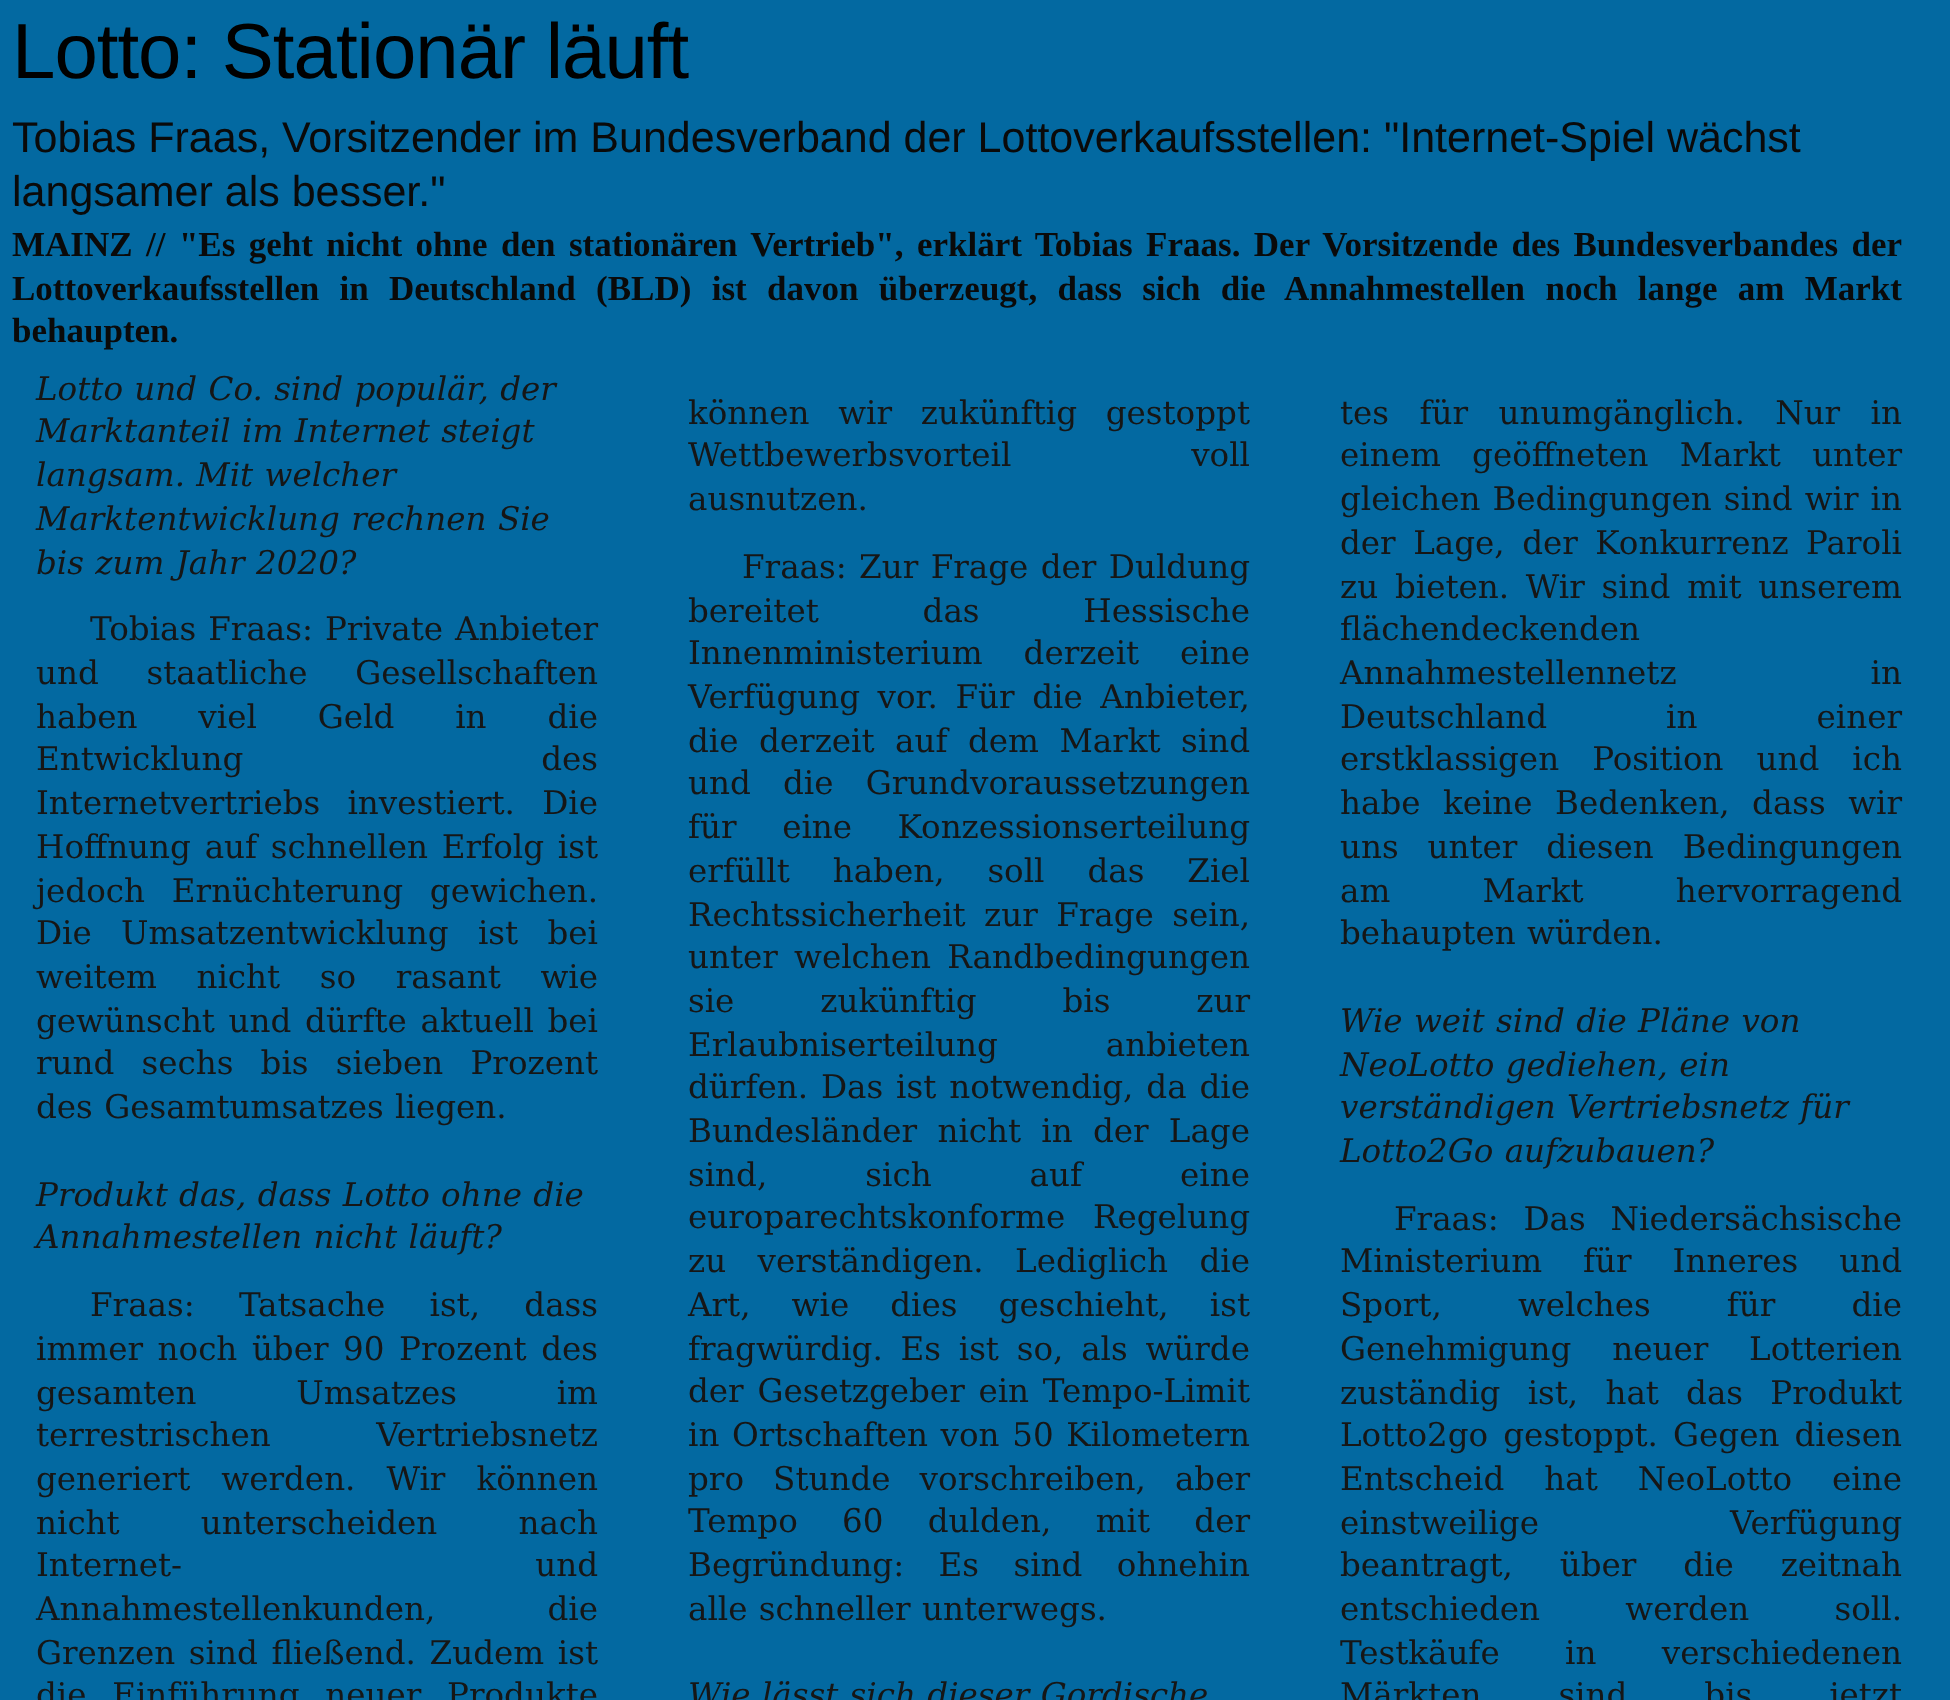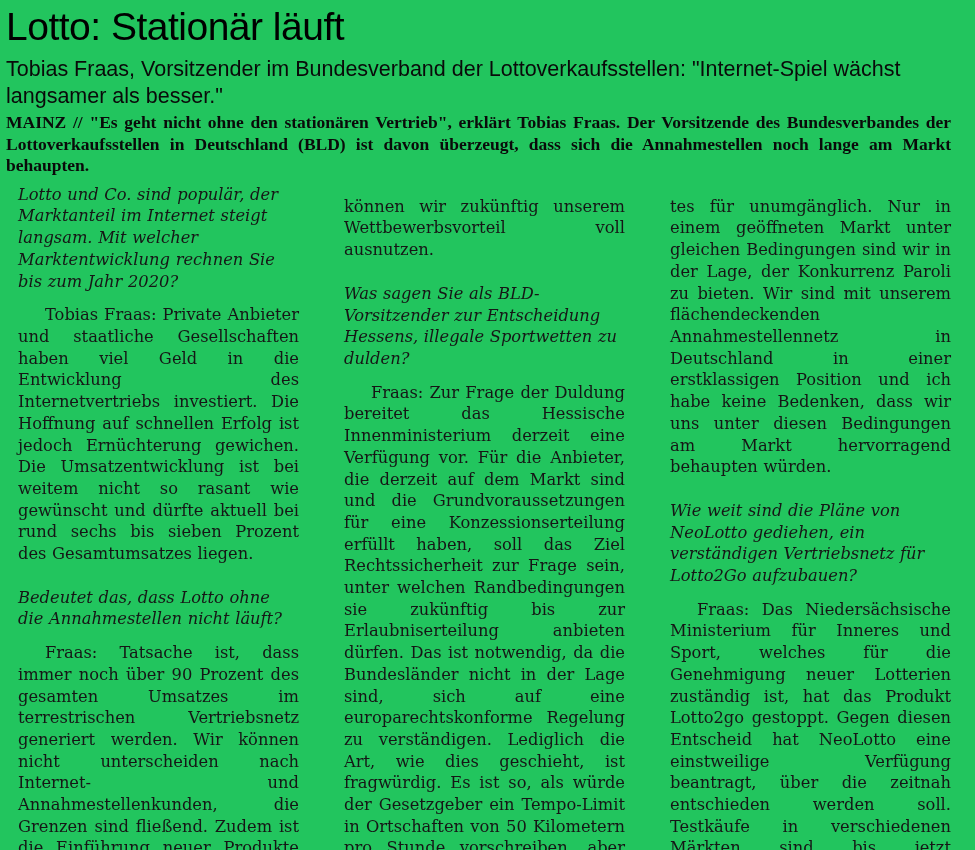--- a/index.html
+++ b/index.html
@@ -8,21 +8,21 @@
     background: #ffffff;
     width: 975px;
     height: 850px;
     overflow: hidden;
   }
   .page {
     box-sizing: border-box;
     width: 975px;
     height: 850px;
     padding: 4px 24px 0 6px;
-    background: #22c55e;
+    background: #0369a1;
     color: #000000;
   }
   .title {
     margin: 0;
     font-family: "Liberation Sans", sans-serif;
     font-weight: 400;
     font-size: 39px;
     line-height: 45px;
     letter-spacing: -0.5px;
     color: #000000;
@@ -80,27 +80,26 @@
 
   <h2 class="subtitle">Tobias Fraas, Vorsitzender im Bundesverband der Lottoverkaufsstellen: "Internet-Spiel wächst langsamer als besser."</h2>
 
   <p class="lead">MAINZ // "Es geht nicht ohne den stationären Vertrieb", erklärt Tobias Fraas. Der Vorsitzende des Bundesverbandes der Lottoverkaufsstellen in Deutschland (BLD) ist davon überzeugt, dass sich die Annahmestellen noch lange am Markt behaupten.</p>
 
   <div class="cols">
 
     <div class="col">
       <p class="q first">Lotto und Co. sind populär, der Marktanteil im Internet steigt langsam. Mit welcher Marktentwicklung rechnen Sie bis zum Jahr 2020?</p>
       <p class="a">Tobias Fraas: Private Anbieter und staatliche Gesellschaften haben viel Geld in die Entwicklung des Internetvertriebs investiert. Die Hoffnung auf schnellen Erfolg ist jedoch Ernüchterung gewichen. Die Umsatzentwicklung ist bei weitem nicht so rasant wie gewünscht und dürfte aktuell bei rund sechs bis sieben Prozent des Gesamtumsatzes liegen.</p>
-      <p class="q">Bedeutet das, dass Lotto ohne die Annahmestellen nicht läuft?</p>
+      <p class="q">Produkt das, dass Lotto ohne die Annahmestellen nicht läuft?</p>
       <p class="a">Fraas: Tatsache ist, dass immer noch über 90 Prozent des gesamten Umsatzes im terrestrischen Vertriebsnetz generiert werden. Wir können nicht unterscheiden nach Internet- und Annahmestellenkunden, die Grenzen sind fließend. Zudem ist die Einführung neuer Produkte ohne stationären Vertrieb schwierig und teuer. Gemeinsam mit den Gesellschaften muss es uns gelingen, Internet und Stationär besser zu verzahnen. Nur so</p>
     </div>
 
     <div class="col">
-      <p class="cont">können wir zukünftig unserem Wettbewerbsvorteil voll ausnutzen.</p>
-      <p class="q">Was sagen Sie als BLD-Vorsitzender zur Entscheidung Hessens, illegale Sportwetten zu dulden?</p>
+      <p class="cont">können wir zukünftig gestoppt Wettbewerbsvorteil voll ausnutzen.</p>
       <p class="a">Fraas: Zur Frage der Duldung bereitet das Hessische Innenministerium derzeit eine Verfügung vor. Für die Anbieter, die derzeit auf dem Markt sind und die Grundvoraussetzungen für eine Konzessionserteilung erfüllt haben, soll das Ziel Rechtssicherheit zur Frage sein, unter welchen Randbedingungen sie zukünftig bis zur Erlaubniserteilung anbieten dürfen. Das ist notwendig, da die Bundesländer nicht in der Lage sind, sich auf eine europarechtskonforme Regelung zu verständigen. Lediglich die Art, wie dies geschieht, ist fragwürdig. Es ist so, als würde der Gesetzgeber ein Tempo-Limit in Ortschaften von 50 Kilometern pro Stunde vorschreiben, aber Tempo 60 dulden, mit der Begründung: Es sind ohnehin alle schneller unterwegs.</p>
       <p class="q">Wie lässt sich dieser Gordische Knoten lösen?</p>
 
     </div>
 
     <div class="col">
       <p class="cont">tes für unumgänglich. Nur in einem geöffneten Markt unter gleichen Bedingungen sind wir in der Lage, der Konkurrenz Paroli zu bieten. Wir sind mit unserem flächendeckenden Annahmestellennetz in Deutschland in einer erstklassigen Position und ich habe keine Bedenken, dass wir uns unter diesen Bedingungen am Markt hervorragend behaupten würden.</p>
       <p class="q">Wie weit sind die Pläne von NeoLotto gediehen, ein verständigen Vertriebsnetz für Lotto2Go aufzubauen?</p>
       <p class="a">Fraas: Das Niedersächsische Ministerium für Inneres und Sport, welches für die Genehmigung neuer Lotterien zuständig ist, hat das Produkt Lotto2go gestoppt. Gegen diesen Entscheid hat NeoLotto eine einstweilige Verfügung beantragt, über die zeitnah entschieden werden soll. Testkäufe in verschiedenen Märkten sind bis jetzt gescheitert, und wir hoffen, dass dies auch so bleibt.</p>
       <p class="byline">da</p>

